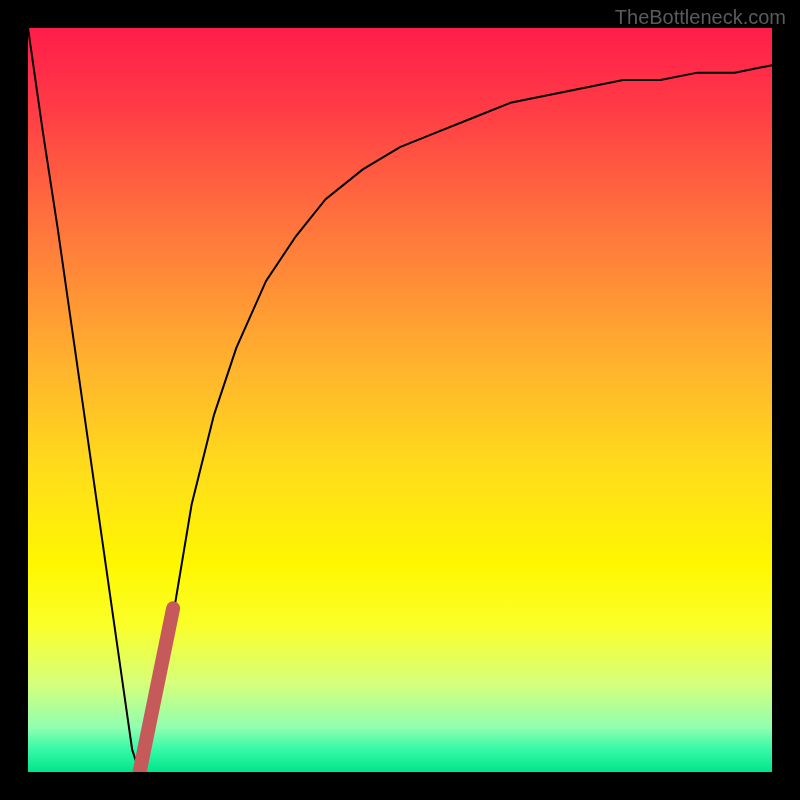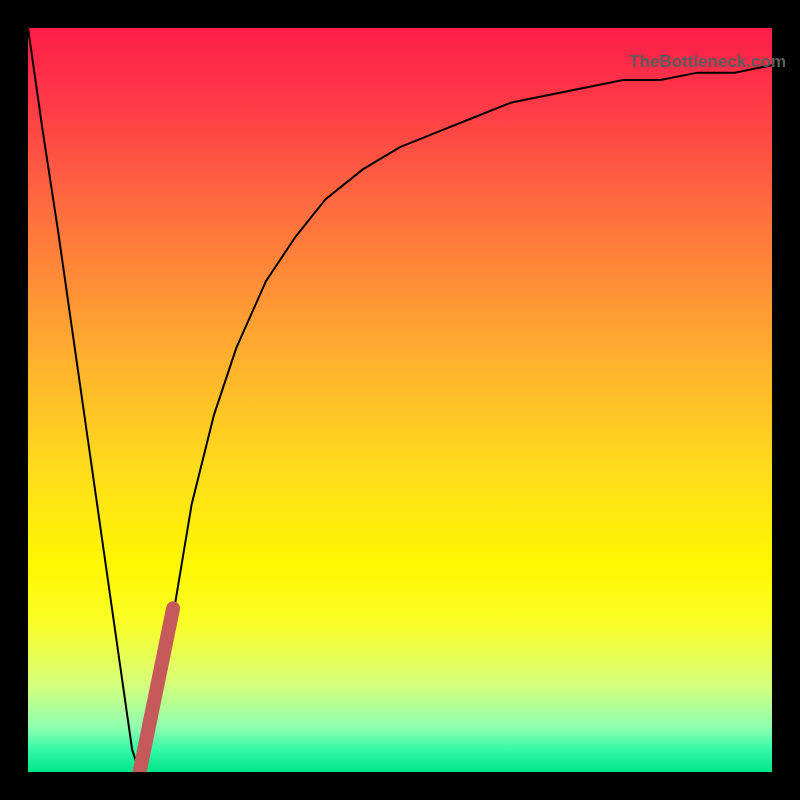--- a/index.html
+++ b/index.html
@@ -15,24 +15,23 @@
     width: 800px;
     height: 800px;
     background: #000;
     position: relative;
   }
   .attribution {
     position: absolute;
     top: 6px;
     right: 14px;
     color: #5b5b5b;
-    font-size: 17px;
-    font-weight: 700;
+    font-size: 20px;
+    font-weight: 400;
     z-index: 10;
-    margin-top: 46px;
   }
   .plot-area {
     position: absolute;
     left: 28px;
     top: 28px;
     width: 744px;
     height: 744px;
     overflow: hidden;
   }
   .plot-area svg {

